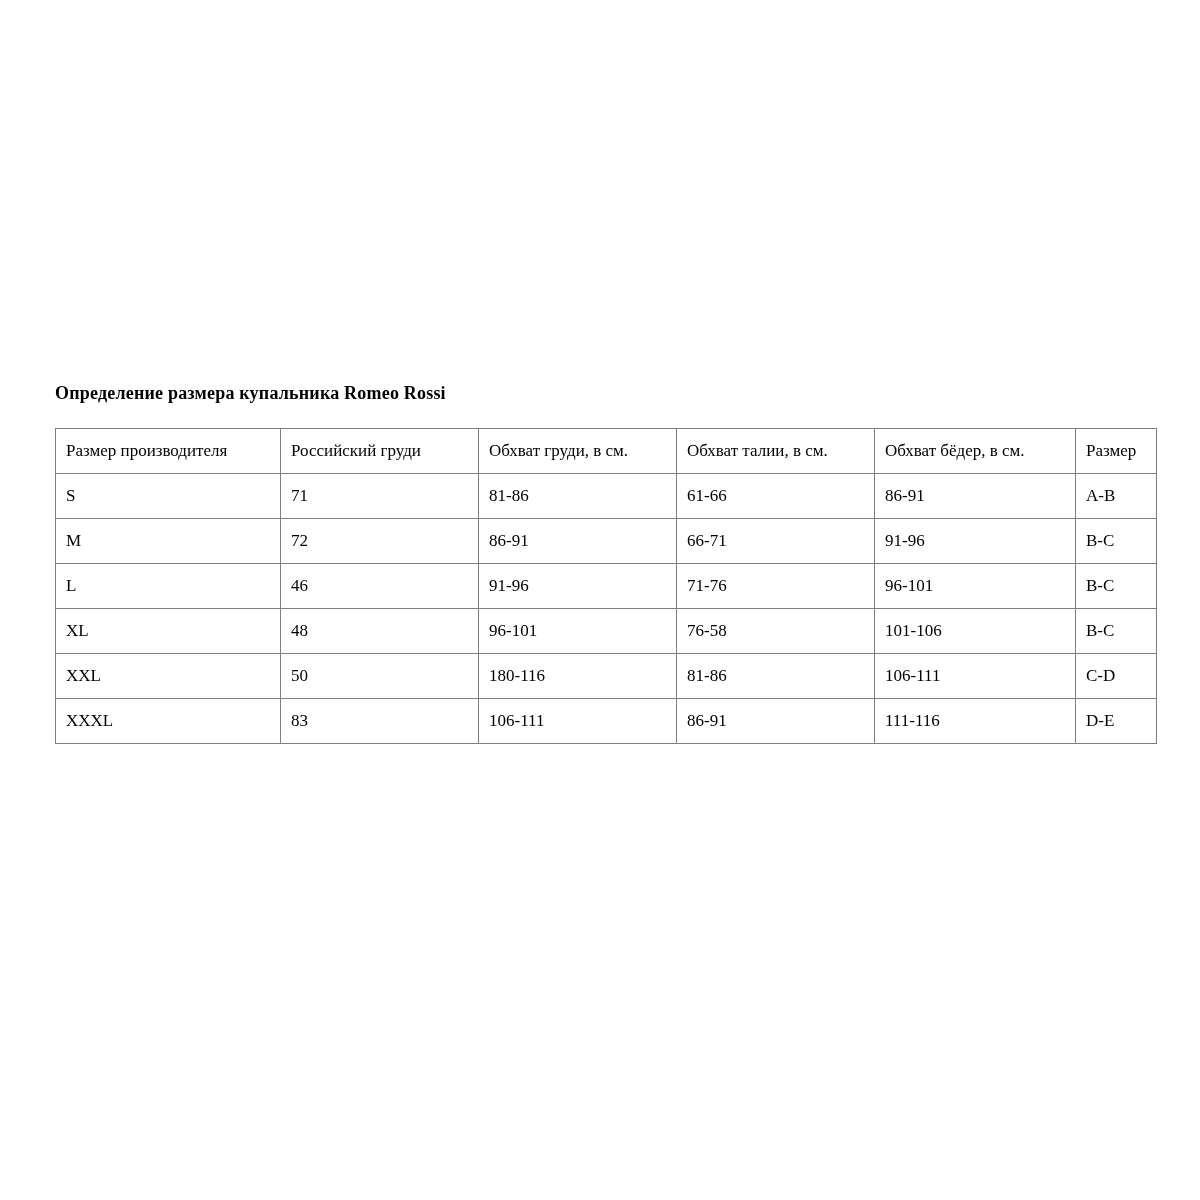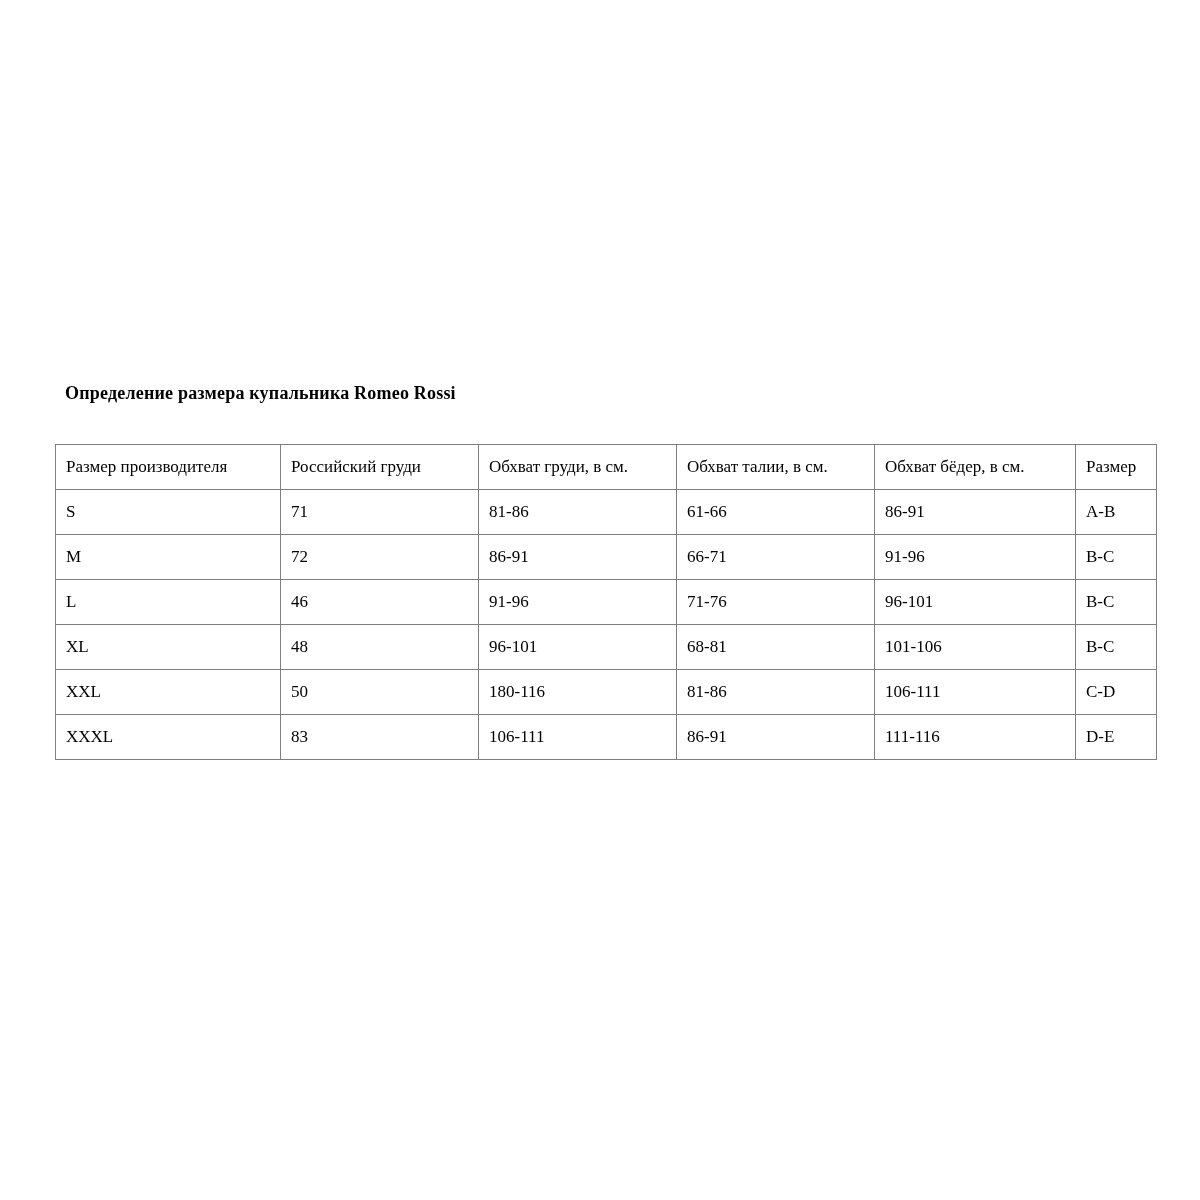--- a/index.html
+++ b/index.html
@@ -19,26 +19,25 @@
     overflow: hidden;
   }
   .doc-title {
     position: absolute;
     left: 55px;
     top: 383px;
     font-size: 18px;
     font-weight: bold;
     letter-spacing: 0.2px;
     white-space: nowrap;
-    margin-left: 10px;
   }
   table.size-table {
     position: absolute;
     left: 55px;
-    top: 444px;
+    top: 428px;
     border-collapse: collapse;
     table-layout: fixed;
     width: 1101px;
   }
   table.size-table th,
   table.size-table td {
     border: 1px solid #7f7f7f;
     height: 44px;
     padding: 0 8px 0 10px;
     font-size: 17px;
@@ -102,21 +101,21 @@
           <td>46</td>
           <td>91-96</td>
           <td>71-76</td>
           <td>96-101</td>
           <td>B-C</td>
         </tr>
         <tr>
           <td>XL</td>
           <td>48</td>
           <td>96-101</td>
-          <td>68-81</td>
+          <td>76-58</td>
           <td>101-106</td>
           <td>B-C</td>
         </tr>
         <tr>
           <td>XXL</td>
           <td>50</td>
           <td>180-116</td>
           <td>81-86</td>
           <td>106-111</td>
           <td>C-D</td>

